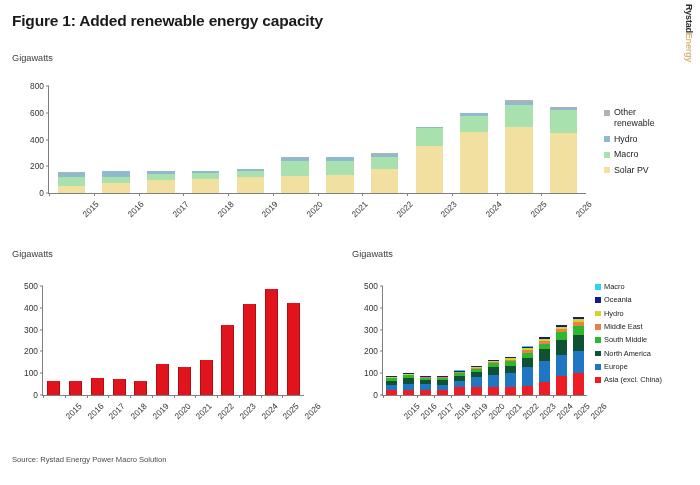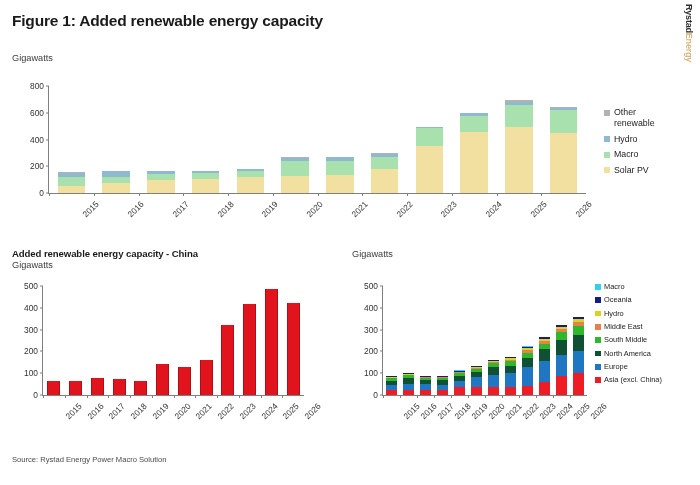--- a/index.html
+++ b/index.html
@@ -230,21 +230,20 @@
           <span class="leg-lbl" style="width: 54px;">Macro</span>
         </div>
         <div class="leg-row">
           <span class="leg-sw" style="background: rgb(242, 224, 160);"></span>
           <span class="leg-lbl" style="width: 54px;">Solar PV</span>
         </div>
       </div>
   </div>
 
   <div class="chart-box" id="panel-china" style="left:12px;top:248px;width:330px;height:195px;">
-    <div class="panel-title">Added renewable energy capacity - China</div>
     <div class="panel-sub">Gigawatts</div>
     <div class="plot" id="plot-china" style="left:30px;top:38px;width:262px;height:110px;">
         <div class="ytick" style="top: 109px;">0</div>
         <div class="ytick-mark" style="top: 109px;"></div>
         <div class="ytick" style="top: 87.2px;">100</div>
         <div class="ytick-mark" style="top: 87.2px;"></div>
         <div class="ytick" style="top: 65.4px;">200</div>
         <div class="ytick-mark" style="top: 65.4px;"></div>
         <div class="ytick" style="top: 43.6px;">300</div>
         <div class="ytick-mark" style="top: 43.6px;"></div>

